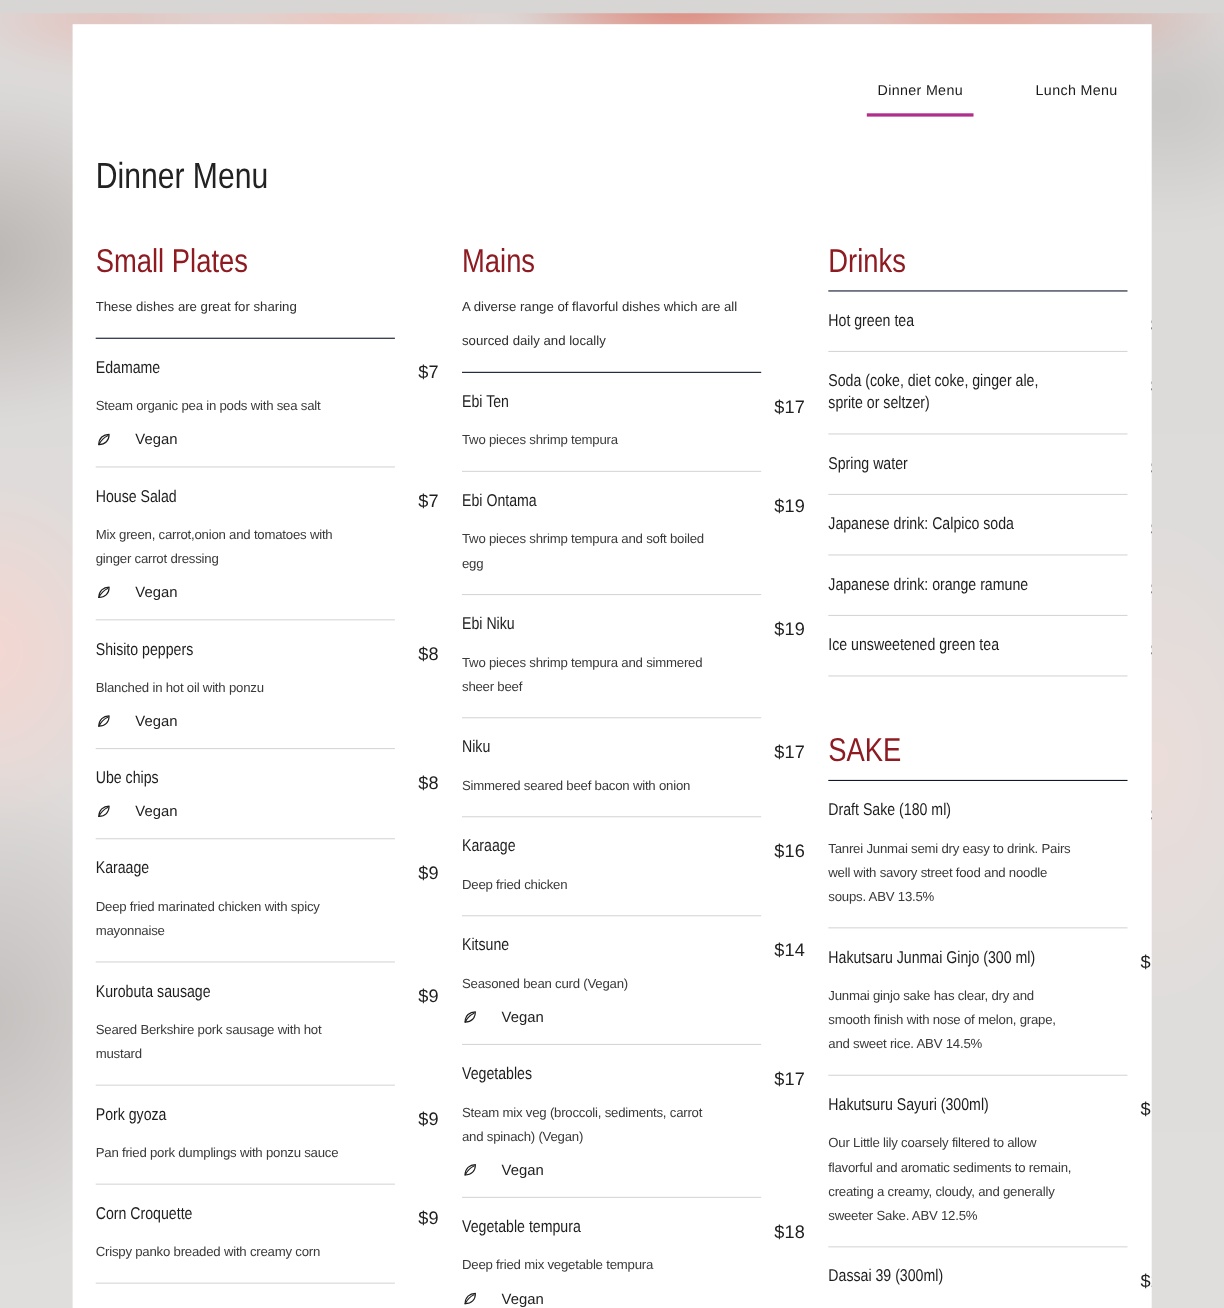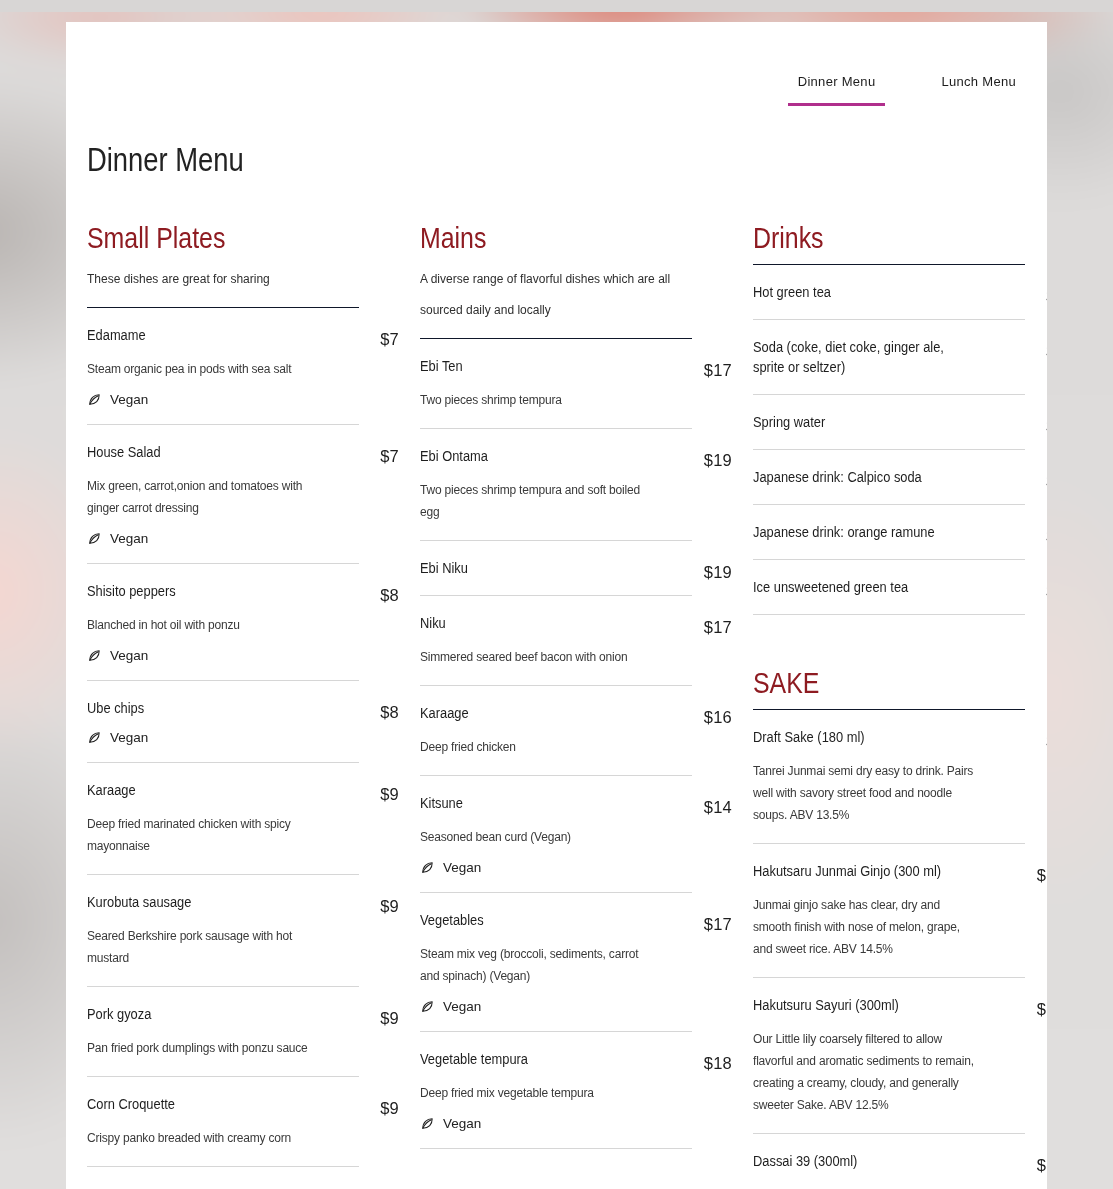--- a/index.html
+++ b/index.html
@@ -39,21 +39,21 @@
 
   .section-title{margin:0 0 12px; font-size:30px; font-weight:500; color:var(--heading,#8e1b21); line-height:28px;}
   .section-subtitle{margin:0 0 12px; font-size:12px; color:#2e2e2e; line-height:31px; max-width:272px;}
 
   .items{border-top:1px solid #0f172a;}
   .menu-item{border-bottom:1px solid #d6d6d6; padding:17px 0; position:relative;}
   .item-head{position:relative; padding-right:40px; min-height:20px;}
   .item-name{font-size:15.5px; color:#1e1e1e; line-height:20px; max-width:272px;}
   .item-price{position:absolute; right:-40px; top:5px; font-size:16.5px; color:#1e1e1e; letter-spacing:.2px;}
   .item-desc{margin-top:13px; font-size:12px; letter-spacing:-.2px; color:#3a3a3a; line-height:22px; max-width:222px;}
-  .vegan{margin-top:12px; display:flex; align-items:center; gap:8px; font-size:13.5px; color:#222;}
+  .vegan{margin-top:12px; display:flex; align-items:center; gap:21px; font-size:13.5px; color:#222;}
   .leaf{flex:0 0 auto;}
 </style>
 </head>
 <body>
 
 <div class="page">
   <div class="bg"></div>
 
   <div class="card">
 
@@ -188,20 +188,21 @@
     </div>
     <div class="item-desc js-desc">Two pieces shrimp tempura and soft boiled egg</div>
 
   </div>
 
   <div class="menu-item">
     <div class="item-head">
       <div class="item-name"><span class="cond js-name">Ebi Niku</span></div>
       <div class="item-price js-price">$19</div>
     </div>
+    <div class="item-desc js-desc">Two pieces shrimp tempura and simmered sheer beef</div>
 
   </div>
 
   <div class="menu-item">
     <div class="item-head">
       <div class="item-name"><span class="cond js-name">Niku</span></div>
       <div class="item-price js-price">$17</div>
     </div>
     <div class="item-desc js-desc">Simmered seared beef bacon with onion</div>
 

